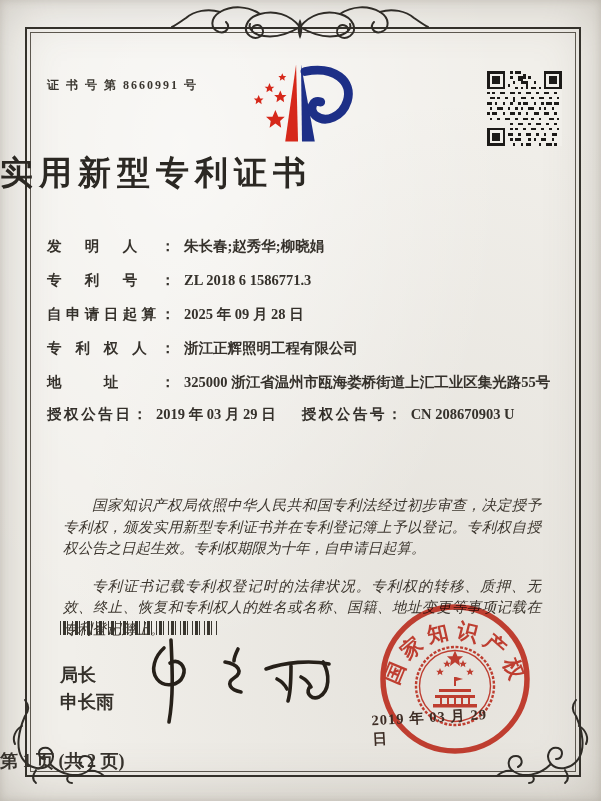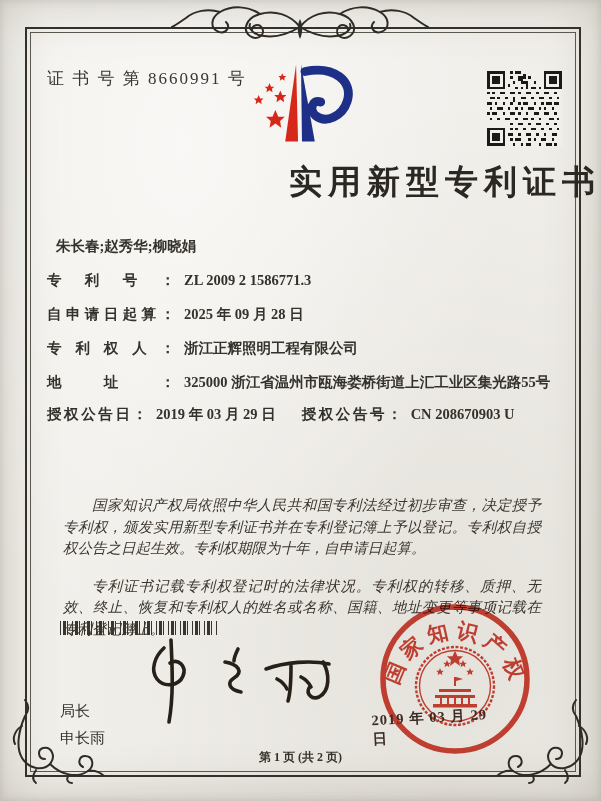--- a/index.html
+++ b/index.html
@@ -15,24 +15,24 @@
   }
   
   .frame{position:absolute;left:25px;top:27px;width:552px;height:746px;border:2px solid #34312b;}
   .frame-inner{position:absolute;inset:3px;border:1px solid #5c574e;}
   
   .orn{position:absolute;}
   .orn-top{left:170px;top:2px;}
   .orn-bl{left:7px;top:686px;}
   .orn-br{left:494px;top:686px;}
   
-  .cert-no{position:absolute;left:47px;top:67px;font-size:17px;font-weight:400;letter-spacing:2px;color:#3a362f;}
+  .cert-no{position:absolute;left:47px;top:77px;font-size:12px;font-weight:700;letter-spacing:2px;color:#3a362f;}
   .logo{position:absolute;left:236px;top:58px;}
   .qr{position:absolute;left:487px;top:71px;}
-  .title{position:absolute;left:0;right:0;top:160px;text-align:right;
+  .title{position:absolute;left:0;right:0;top:151px;text-align:left;
          font-size:33px;font-weight:bold;letter-spacing:6px;color:#2b2823;}
   
   .fields{position:absolute;left:47px;top:236px;width:514px;font-size:14.5px;line-height:20px;font-weight:600;}
   .row{display:flex;margin-bottom:14px;}
   .row.first{margin-bottom:22px;}
   .row.addr{margin-bottom:12px;}
   .flabel{display:inline-block;width:128px;flex:0 0 128px;text-align:justify;text-align-last:justify;color:#35312b;}
   .fvalue{margin-left:9px;color:#35312b;}
   .fvalue.addrv{width:402px;}
   .grant{margin-top:0;}
@@ -42,28 +42,28 @@
   .paras{position:absolute;left:47px;top:479px;width:510px;font-size:14.5px;line-height:21.5px;
          font-style:italic;color:#3b352d;text-align:justify;}
   .paras p{margin:16px;text-indent:2em;}
   
   .barcode{position:absolute;left:60px;top:621px;width:158px;height:14px;
     background:repeating-linear-gradient(90deg,
       #39362f 0 1.5px, transparent 1.5px 3.5px,
       #39362f 3.5px 6px, transparent 6px 7.5px,
       #39362f 7.5px 8.5px, transparent 8.5px 12px);}
   
-  .signer{position:absolute;left:60px;top:698px;font-size:15px;font-weight:400;line-height:27px;color:#35312b;}
+  .signer{position:absolute;left:60px;top:662px;font-size:18px;font-weight:700;line-height:27px;color:#35312b;}
   .autograph{position:absolute;left:128px;top:634px;}
   
   .seal{position:absolute;left:374px;top:598px;mix-blend-mode:multiply;opacity:.92;}
   .stamp-date{position:absolute;left:372px;top:708px;width:120px;font-size:14.5px;font-weight:bold;
               letter-spacing:1px;color:#3d2d25;transform:rotate(-3deg);}
   
-  .page-info{position:absolute;left:0;right:0;top:749px;text-align:center;font-size:12px;font-weight:600;color:#36322c;}
+  .page-info{position:absolute;left:0;right:0;top:749px;font-size:18px;font-weight:600;color:#36322c;}
 </style>
 </head>
 <body>
 
 <svg width="0" height="0" style="position:absolute" aria-hidden="true">
   <defs>
     <path id="star5" d="M0,-10 L2.94,-3.09 L9.51,-3.09 L4.76,1.18 L5.88,8.09 L0,3.82 L-5.88,8.09 L-4.76,1.18 L-9.51,-3.09 L-2.94,-3.09 Z"></path>
     <g id="cornerFlourish" stroke="#2f2c27" stroke-width="2" fill="none" stroke-linecap="round">
       <path d="M18,14 C22,19 22,25 18,30 C11,46 9,62 15,72 C21,82 35,86 43,78 C49,71 45,60 36,62 C30,64 31,73 38,73"></path>
       <path d="M43,78 C55,90 71,92 81,85 C88,80 86,70 78,70 C72,70 70,78 76,81"></path>
@@ -119,25 +119,26 @@
       <path d="M1,1h5v5h-5z M23,1h5v5h-5z M1,23h5v5h-5z" fill="#f1efea"></path>
       <path d="M2,2h3v3h-3z M24,2h3v3h-3z M2,24h3v3h-3z"></path>
       <path d="M9,0h1v1h-1z M11,0h2v1h-2z M14,1h1v2h-1z M9,2h1v1h-1z M12,2h2v2h-2z M16,2h1v1h-1z M10,4h1v1h-1z M13,4h3v1h-3z M18,4h1v1h-1z M8,5h1v1h-1z M15,5h1v2h-1z M11,6h1v1h-1z M13,6h1v1h-1z M17,6h2v1h-2z M20,6h1v1h-1z M9,8h2v1h-2z M0,8h1v1h-1z M2,8h1v1h-1z M5,8h2v1h-2z M12,8h1v1h-1z M15,8h2v1h-2z M19,8h1v1h-1z M22,8h2v1h-2z M26,8h1v1h-1z M1,10h2v1h-2z M4,10h1v1h-1z M7,10h1v1h-1z M10,10h1v2h-1z M13,10h2v1h-2z M17,10h1v1h-1z M20,10h2v1h-2z M24,10h1v1h-1z M27,10h1v1h-1z M0,12h2v1h-2z M3,12h1v1h-1z M6,12h1v1h-1z M9,12h1v1h-1z M12,12h1v1h-1z M14,12h2v1h-2z M18,12h1v1h-1z M21,12h1v1h-1z M23,12h2v1h-2z M26,12h2v1h-2z M1,14h1v1h-1z M4,14h2v1h-2z M8,14h1v1h-1z M11,14h1v1h-1z M13,14h1v1h-1z M16,14h2v1h-2z M20,14h1v1h-1z M22,14h1v1h-1z M25,14h1v1h-1z M0,16h1v1h-1z M2,16h2v1h-2z M6,16h1v1h-1z M9,16h2v1h-2z M12,16h1v1h-1z M15,16h1v1h-1z M18,16h2v1h-2z M22,16h2v1h-2z M26,16h1v1h-1z M1,18h1v1h-1z M4,18h1v1h-1z M7,18h2v1h-2z M11,18h1v1h-1z M14,18h2v1h-2z M17,18h1v1h-1z M20,18h1v1h-1z M24,18h2v1h-2z M27,18h1v1h-1z M9,20h1v1h-1z M12,20h2v1h-2z M16,20h1v1h-1z M19,20h2v1h-2z M23,20h1v1h-1z M26,20h1v1h-1z M9,22h1v1h-1z M11,22h1v1h-1z M14,22h1v1h-1z M17,22h2v1h-2z M21,22h1v1h-1z M24,22h1v1h-1z M27,22h1v1h-1z M8,24h2v1h-2z M12,24h1v1h-1z M15,24h2v1h-2z M19,24h1v1h-1z M22,24h1v1h-1z M25,24h2v1h-2z M9,26h1v1h-1z M11,26h2v1h-2z M16,26h1v1h-1z M18,26h1v1h-1z M21,26h2v1h-2z M25,26h1v1h-1z M10,28h1v1h-1z M13,28h1v1h-1z M15,28h2v1h-2z M20,28h1v1h-1z M23,28h2v1h-2z M26,28h1v1h-1z"></path>
     </g>
   </svg>
 
   <div class="title">实用新型专利证书</div>
 
   <div class="fields">
     <div class="row">
+      <span class="flabel">发明人：</span>
       <span class="fvalue">朱长春;赵秀华;柳晓娟</span>
     </div>
     <div class="row">
       <span class="flabel">专利号：</span>
-      <span class="fvalue">ZL 2009 2 1586771.3</span>
+      <span class="fvalue">ZL 2018 6 1586771.3</span>
     </div>
     <div class="row">
       <span class="flabel">自申请日起算：</span>
       <span class="fvalue">2025 年 09 月 28 日</span>
     </div>
     <div class="row">
       <span class="flabel">专利权人：</span>
       <span class="fvalue">浙江正辉照明工程有限公司</span>
     </div>
     <div class="row addr">

